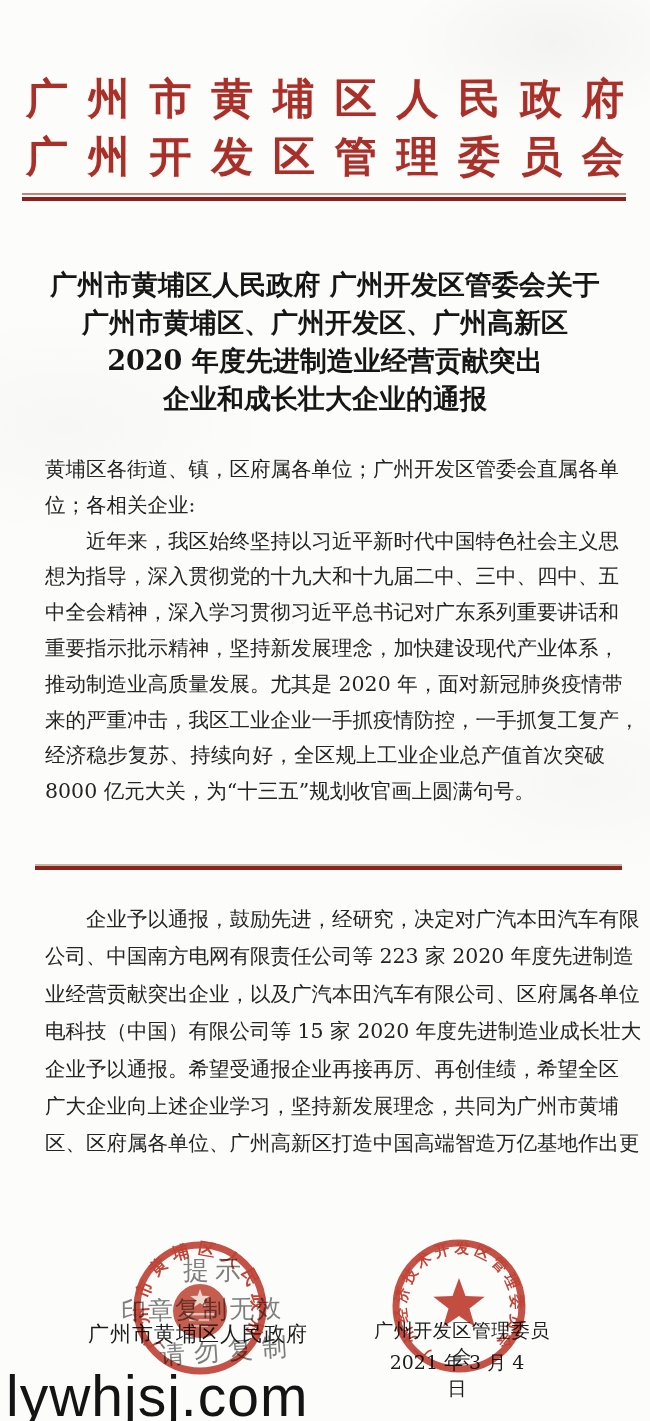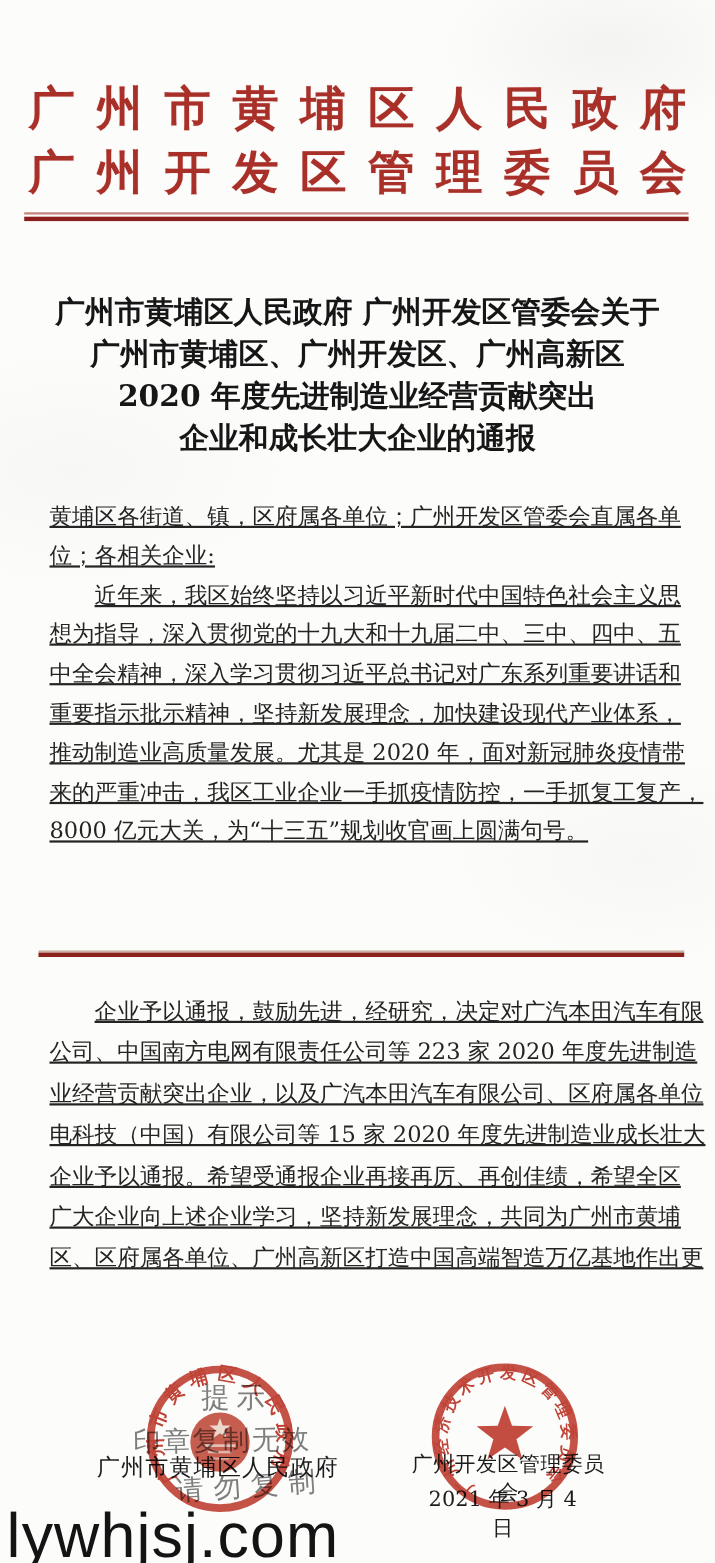--- a/index.html
+++ b/index.html
@@ -37,21 +37,21 @@
   .rule-2 .thin{background:#c9b4a4;height:2px;}
   .rule-2 .gap{height:0;}
   .rule-2 .thick{height:4px;background:#8c221c;}
 
   
   .doc-title{position:absolute;left:0;right:0;top:266px;text-align:center;
     font-size:27px;font-weight:700;color:#161616;}
   .doc-title .tline{line-height:38px;white-space:nowrap;}
 
   
-  .block{position:absolute;left:45px;width:560px;font-size:20.5px;color:#242424;text-decoration:underline;}
+  .block{position:absolute;left:45px;width:560px;font-size:20.5px;color:#242424;}
   .block-a{top:452px;}
   .block-a .tline{line-height:35.8px;}
   .block-b{top:901px;}
   .block-b .tline{line-height:37.4px;}
   .jlines .tline{
     text-align:justify;text-align-last:justify;
     text-justify:inter-ideograph;white-space:nowrap;
   }
   .jlines .tline:last-child{text-align-last:left;}
   .indent-first .tline:first-child{text-indent:2em;}
@@ -125,20 +125,21 @@
         <div class="tline">黄埔区各街道、镇，区府属各单位；广州开发区管委会直属各单</div>
         <div class="tline">位；各相关企业:</div>
       </div>
     <div class="jlines indent-first">
         <div class="tline">近年来，我区始终坚持以习近平新时代中国特色社会主义思</div>
         <div class="tline">想为指导，深入贯彻党的十九大和十九届二中、三中、四中、五</div>
         <div class="tline">中全会精神，深入学习贯彻习近平总书记对广东系列重要讲话和</div>
         <div class="tline">重要指示批示精神，坚持新发展理念，加快建设现代产业体系，</div>
         <div class="tline">推动制造业高质量发展。尤其是 2020 年，面对新冠肺炎疫情带</div>
         <div class="tline">来的严重冲击，我区工业企业一手抓疫情防控，一手抓复工复产，</div>
+        <div class="tline">经济稳步复苏、持续向好，全区规上工业企业总产值首次突破</div>
         <div class="tline">8000 亿元大关，为“十三五”规划收官画上圆满句号。</div>
       </div>
   </div>
 
   <div class="rule rule-2">
     <div class="thin"></div>
     <div class="gap"></div>
     <div class="thick"></div>
   </div>
 

